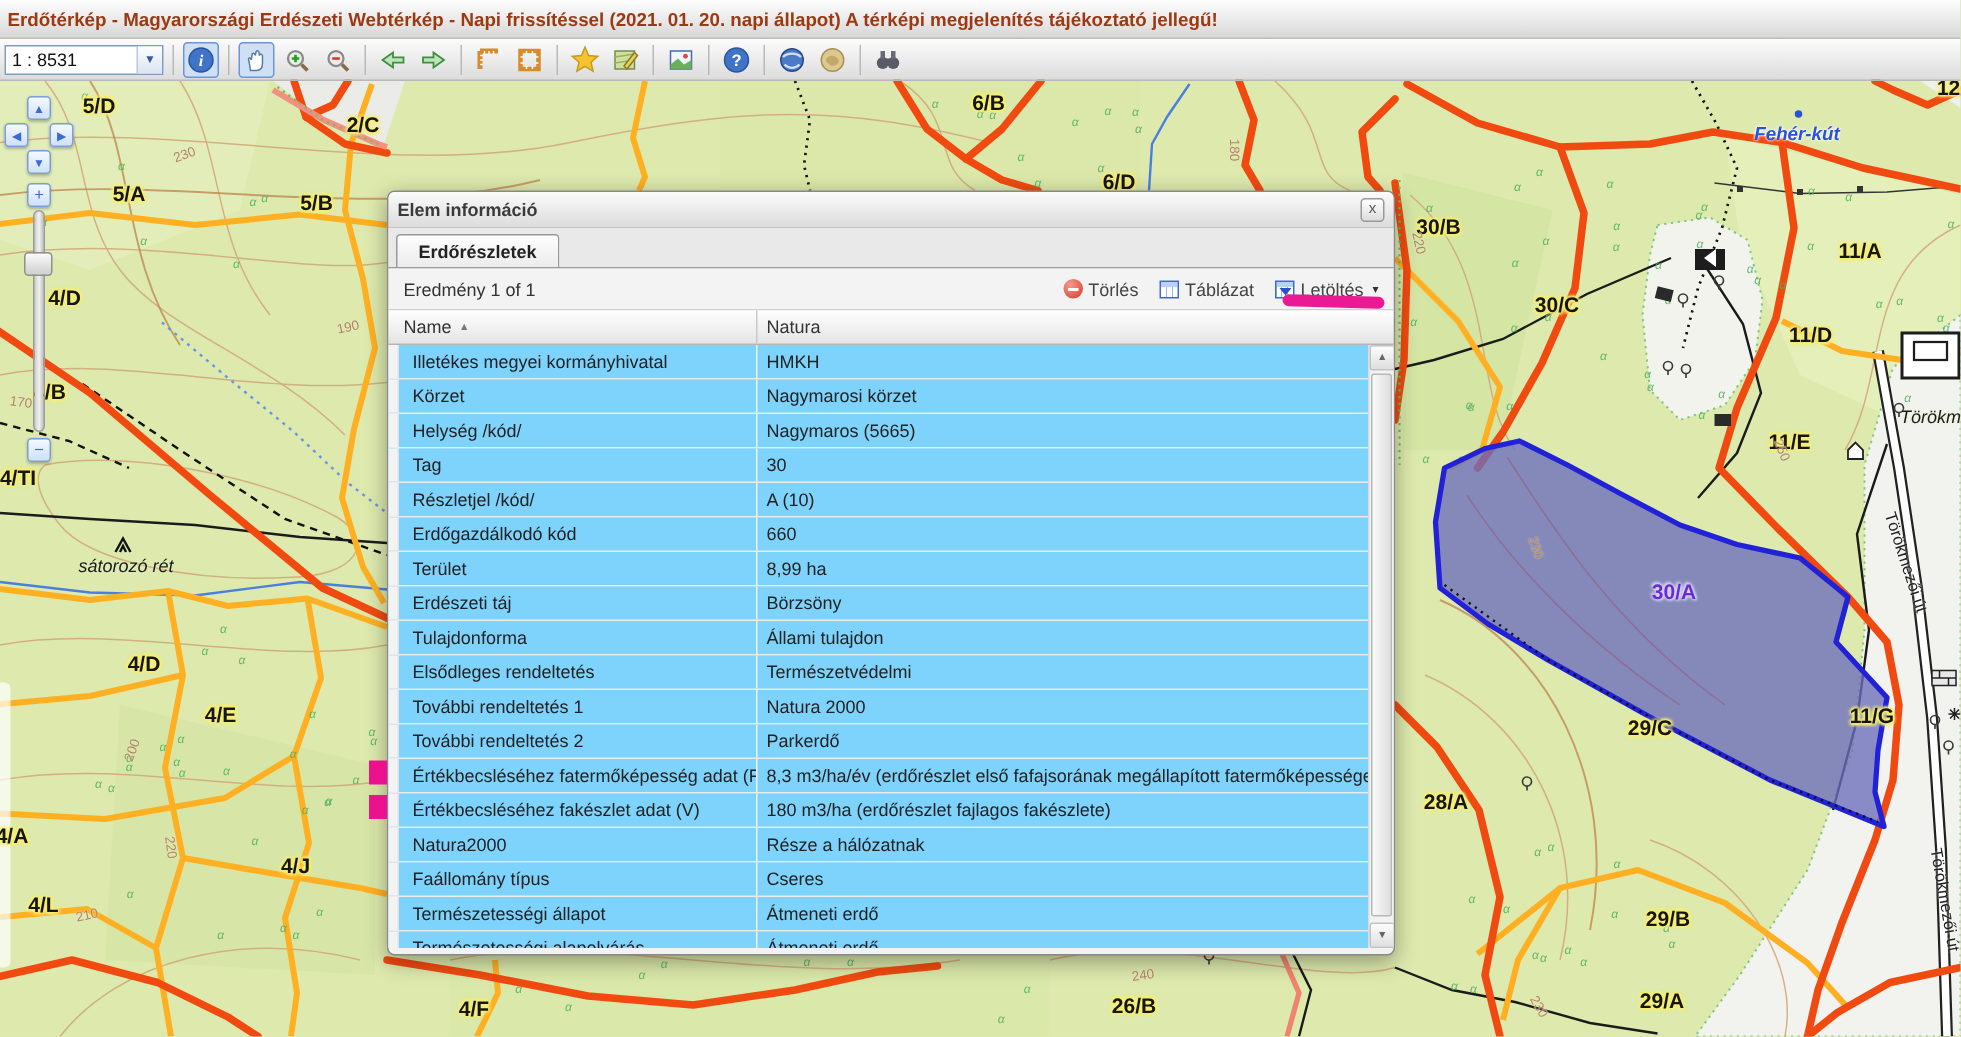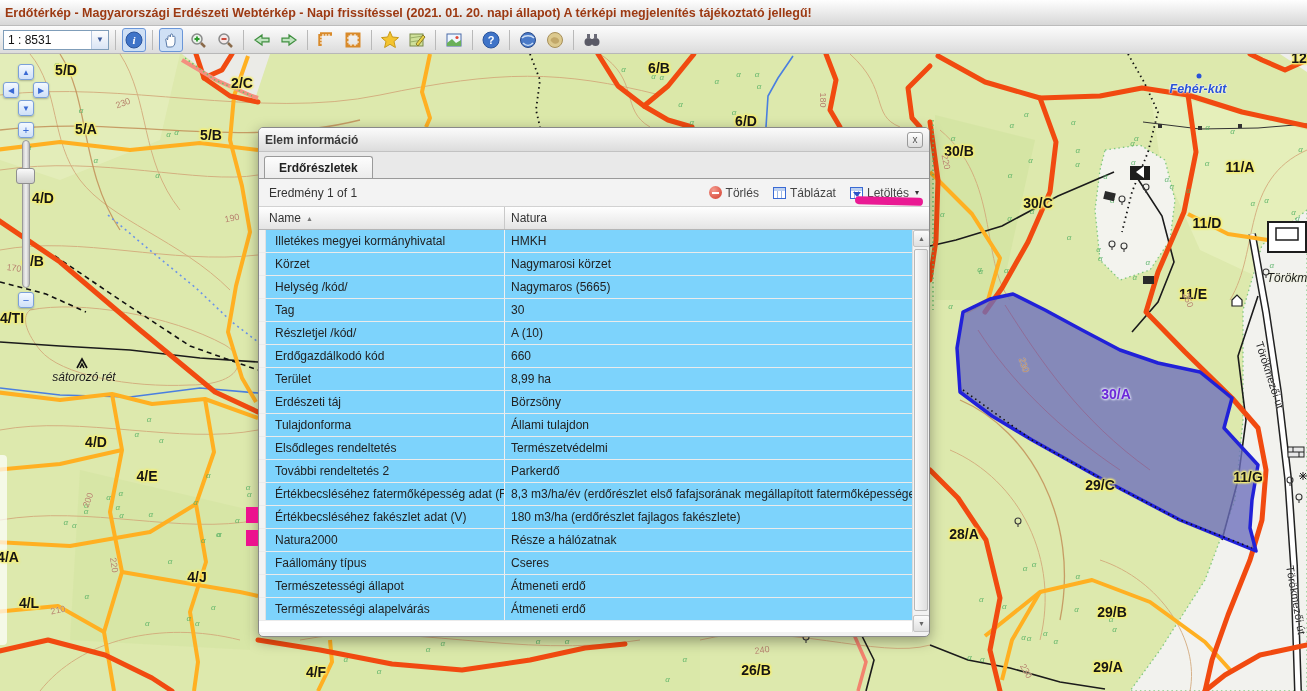--- a/index.html
+++ b/index.html
@@ -663,20 +663,25 @@
             <div class="n">Tulajdonforma</div>
             <div class="v">Állami tulajdon</div>
           </div>
           <div class="row">
             <div class="strip"></div>
             <div class="n">Elsődleges rendeltetés</div>
             <div class="v">Természetvédelmi</div>
           </div>
           <div class="row">
             <div class="strip"></div>
+            <div class="n">További rendeltetés 1</div>
+            <div class="v">Natura 2000</div>
+          </div>
+          <div class="row">
+            <div class="strip"></div>
             <div class="n">További rendeltetés 2</div>
             <div class="v">Parkerdő</div>
           </div>
           <div class="row">
             <div class="strip"></div>
             <div class="n">Értékbecsléséhez fatermőképesség adat (Ftk)</div>
             <div class="v">8,3 m3/ha/év (erdőrészlet első fafajsorának megállapított fatermőképessége)</div>
           </div>
           <div class="row">
             <div class="strip"></div>

